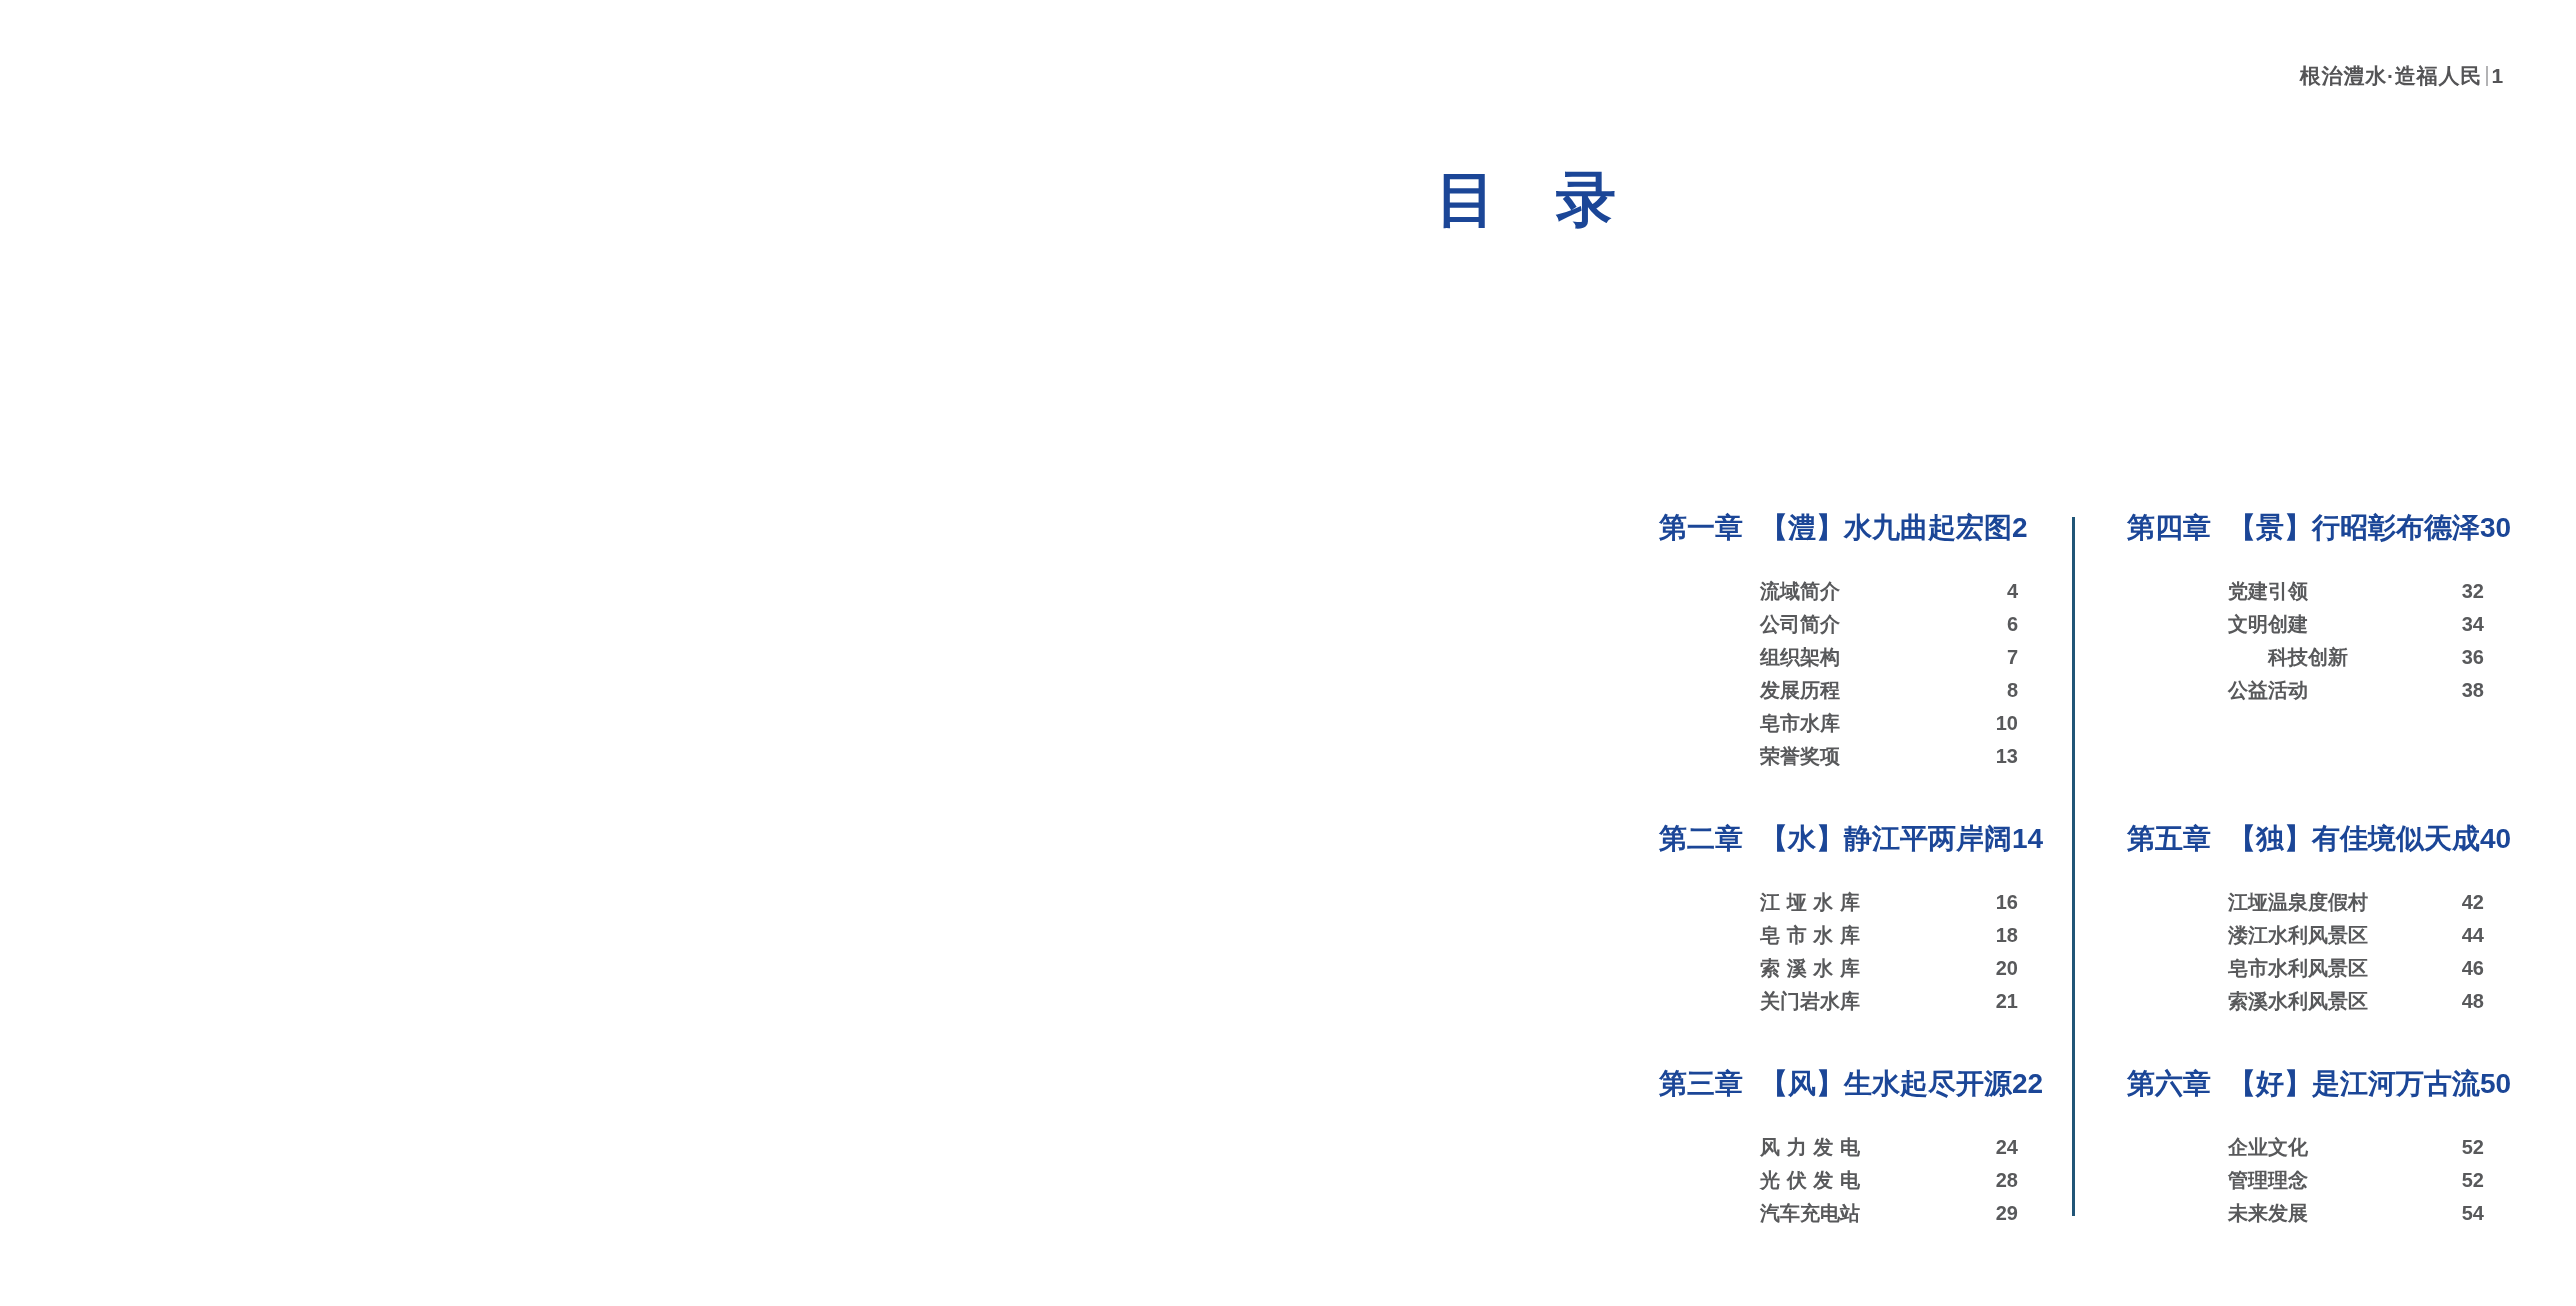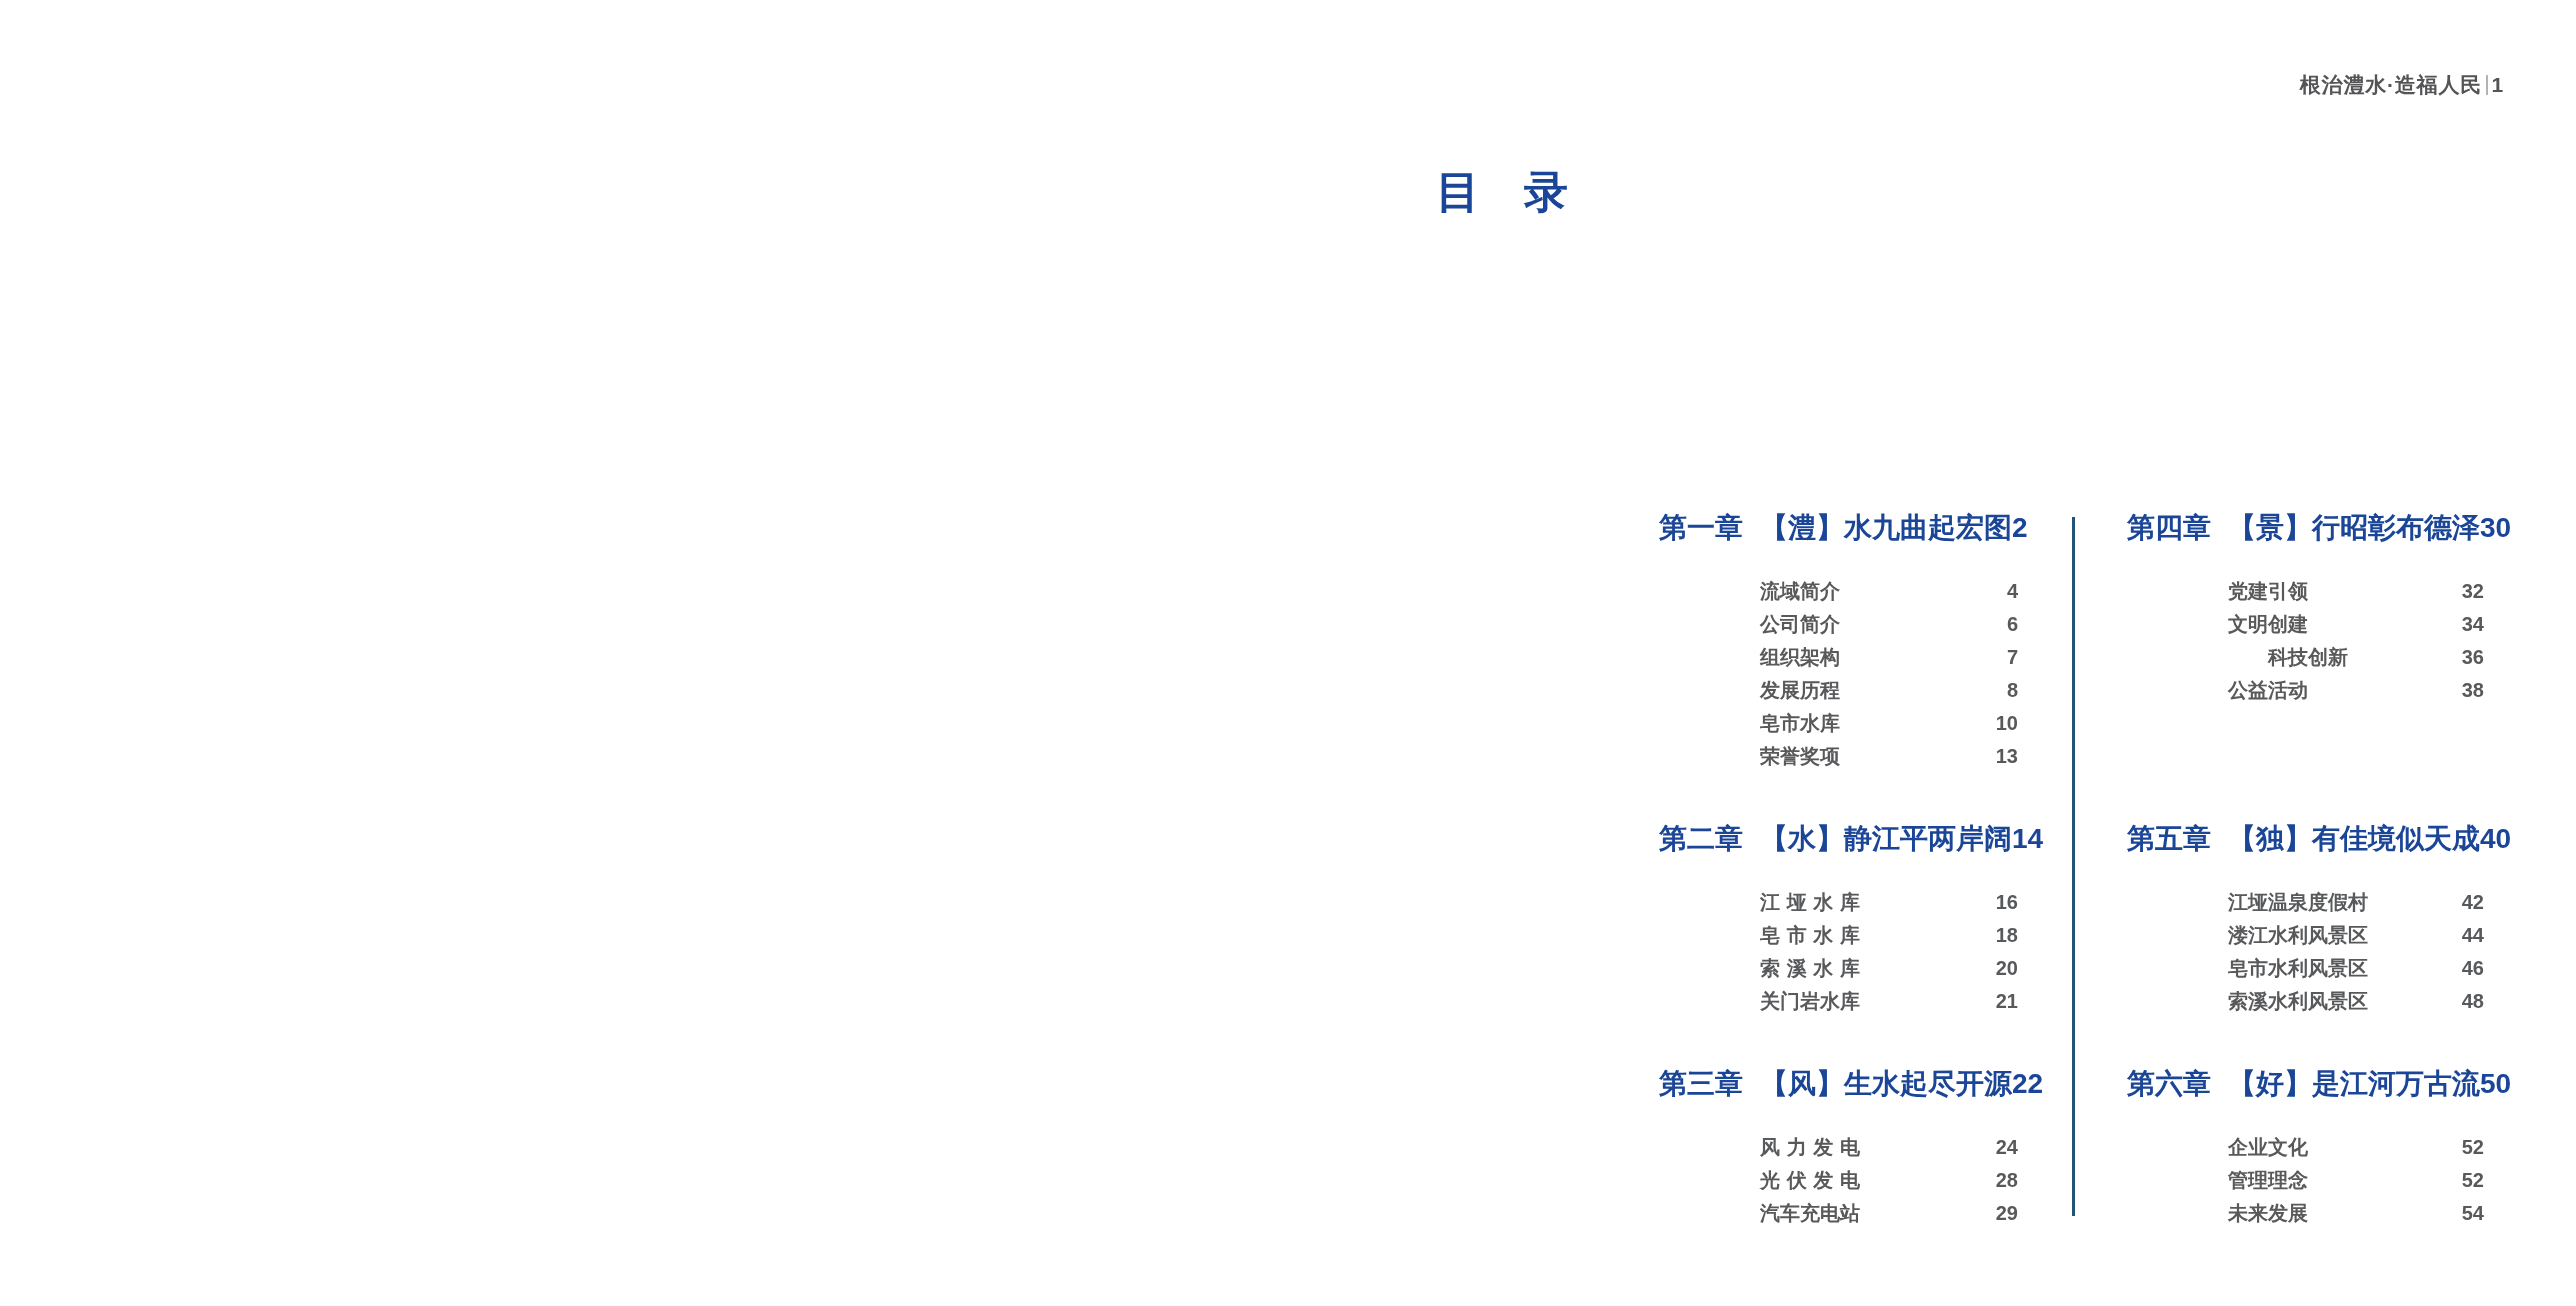--- a/index.html
+++ b/index.html
@@ -14,21 +14,21 @@
   body{
     position:relative;
     background:#ffffff;
     font-family:"Liberation Sans","DejaVu Sans",sans-serif;
     overflow:hidden;
   }
 
   
   .page-header{
     position:absolute;
-    top:71px;
+    top:62px;
     right:72px;
     display:flex;
     align-items:center;
     gap:4px;
     font-size:21px;
     font-weight:700;
     color:var(--header-gray);
     letter-spacing:0.8px;
   }
   .header-sep{
@@ -36,21 +36,21 @@
     height:20px;
     background:var(--sep-gray);
   }
   .header-pagenum{font-weight:700;}
 
   
   .doc-title{
     position:absolute;
     left:1436px;
     top:170px;
-    font-size:44px;
+    font-size:60px;
     line-height:1;
     font-weight:800;
     color:var(--blue);
     white-space:pre;
   }
 
   
   .column-divider{
     position:absolute;
     left:2072px;

